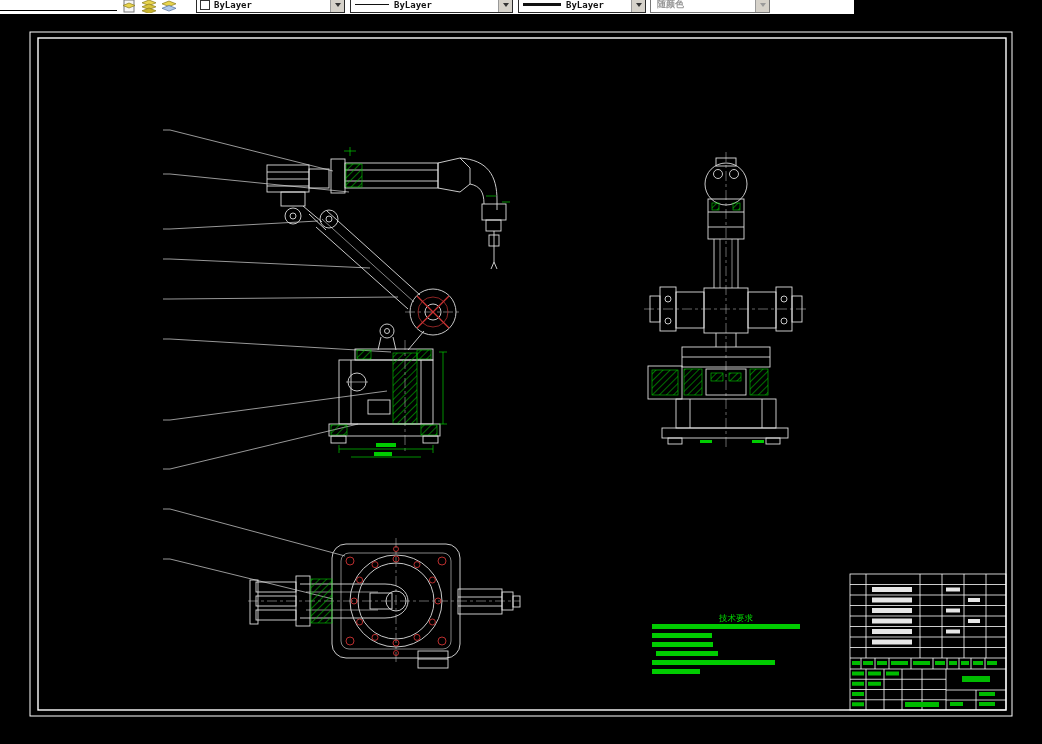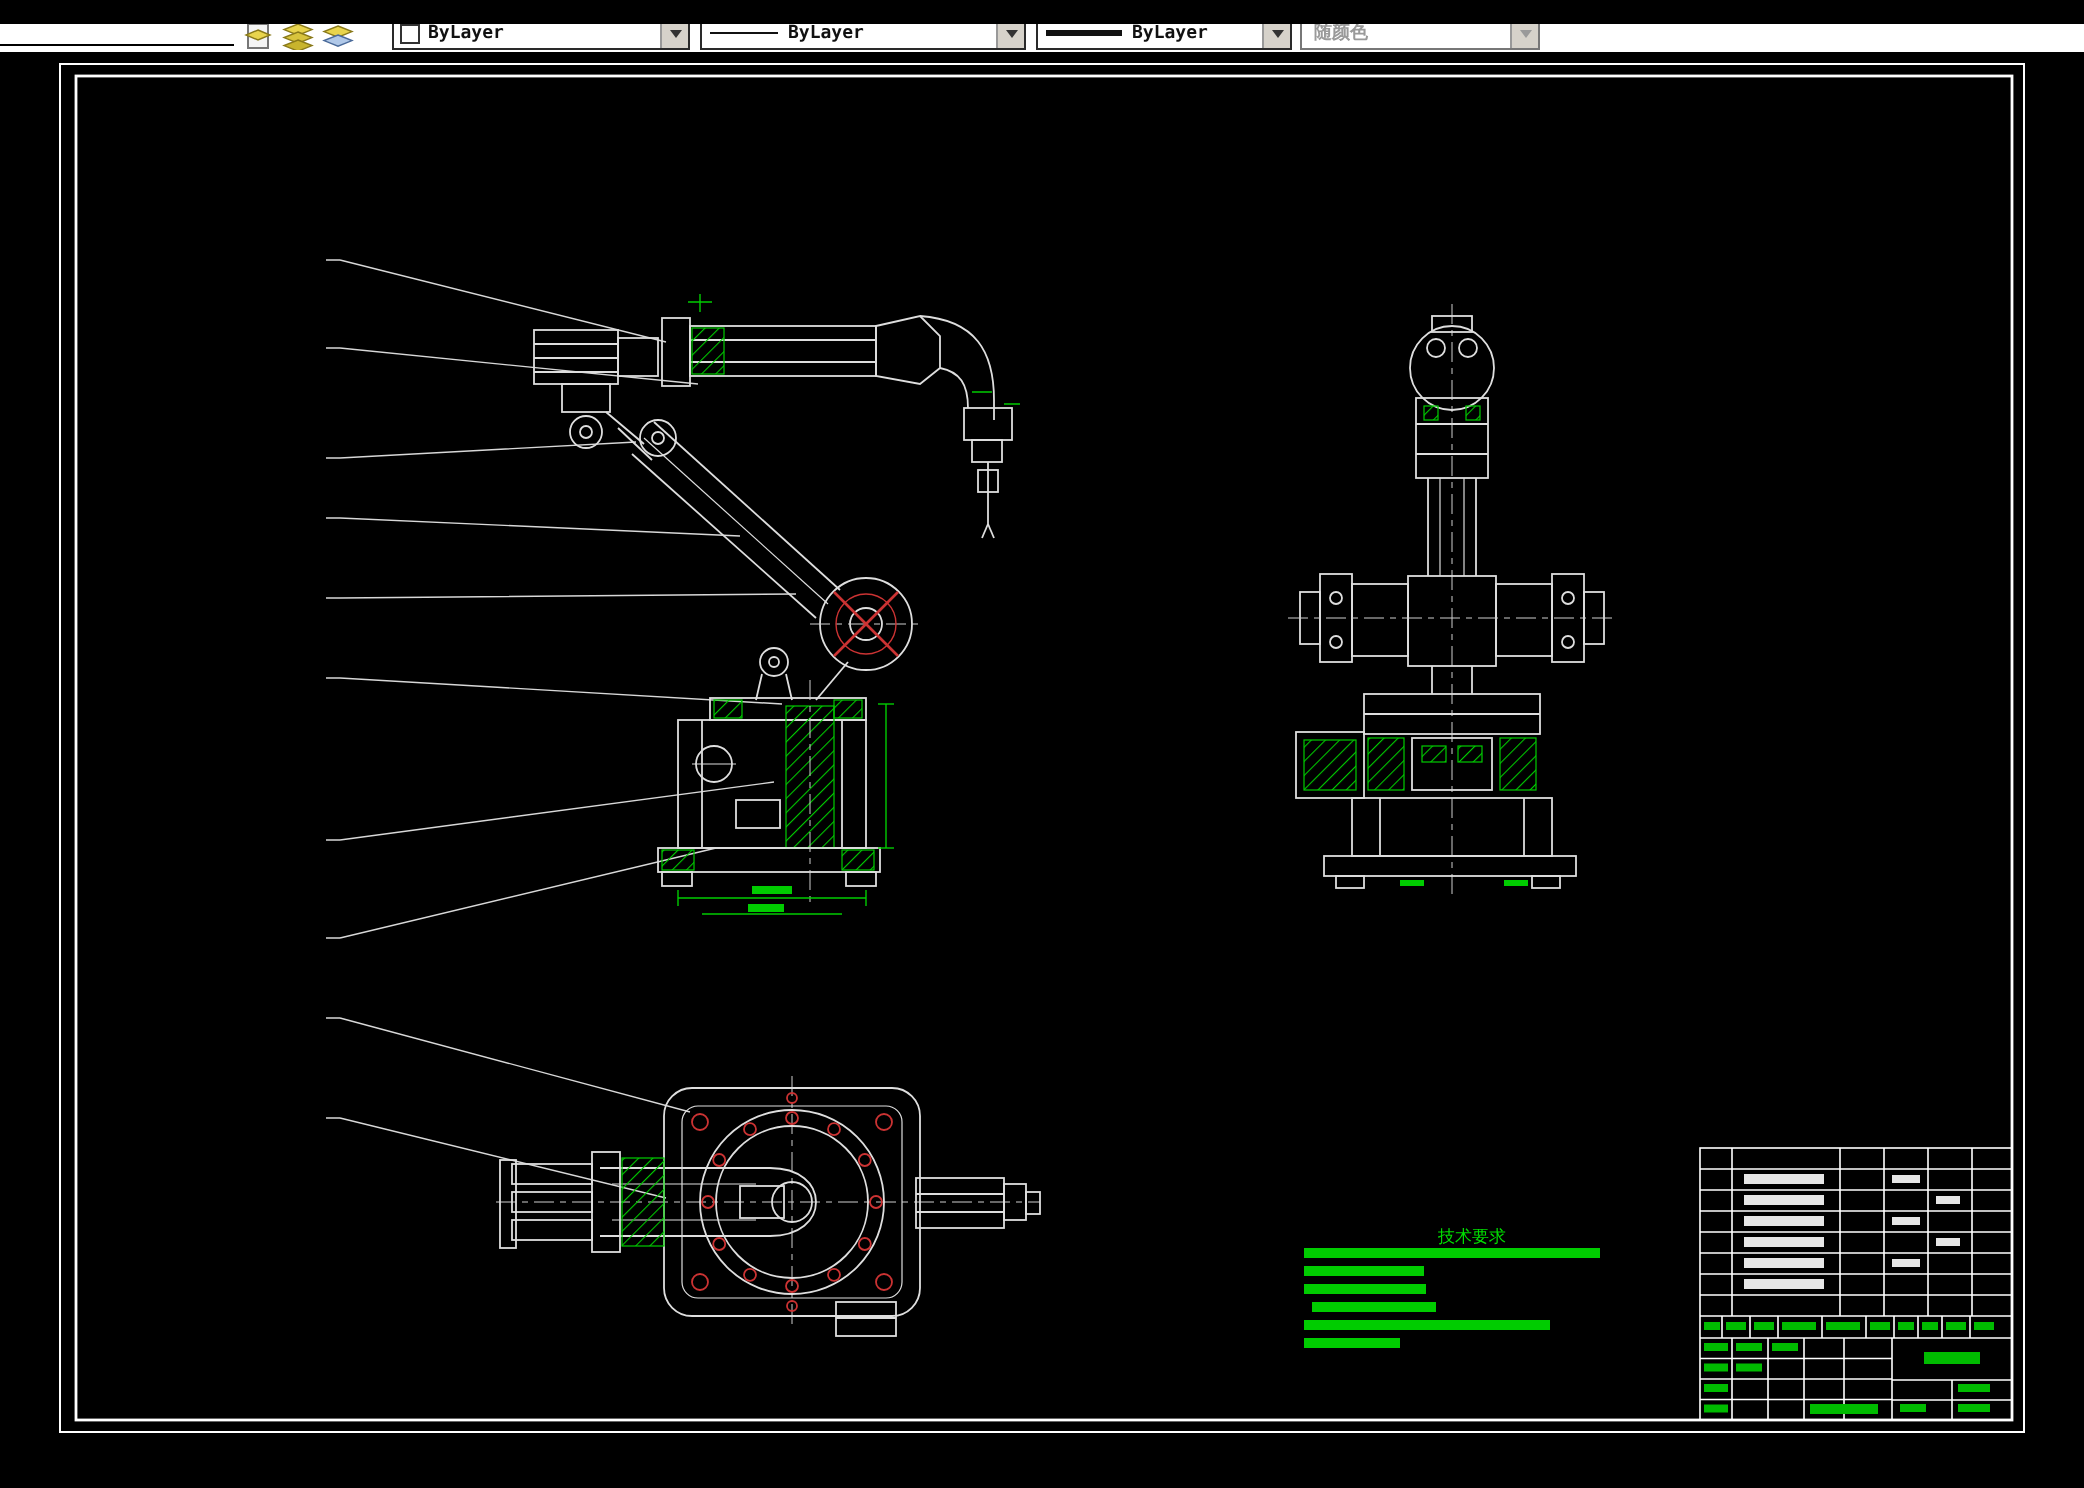--- a/index.html
+++ b/index.html
@@ -2,21 +2,21 @@
 <html><head>
 <meta charset="utf-8">
 <style>
   html,body{margin:0;padding:0;}
   body{
     width:1042px;height:744px;background:#000;overflow:hidden;position:relative;
     font-family:"Liberation Sans",sans-serif;
   }
   
   .toolbar{
-    position:absolute;top:12px;left:0;width:1042px;height:14px;background:#ffffff;
+    position:absolute;top:0;left:0;width:854px;height:14px;background:#ffffff;
     overflow:hidden;z-index:10;
   }
   .tb-left{
     position:absolute;left:0;top:0;width:117px;height:10px;background:#fff;
     border-bottom:1px solid #000;
   }
   .tbicon{position:absolute;top:-1px;width:16px;height:14px;display:block;cursor:pointer;}
   .combo{
     position:absolute;top:-4px;height:17px;background:#fff;border:1px solid #2a2a2a;
     display:flex;align-items:center;

